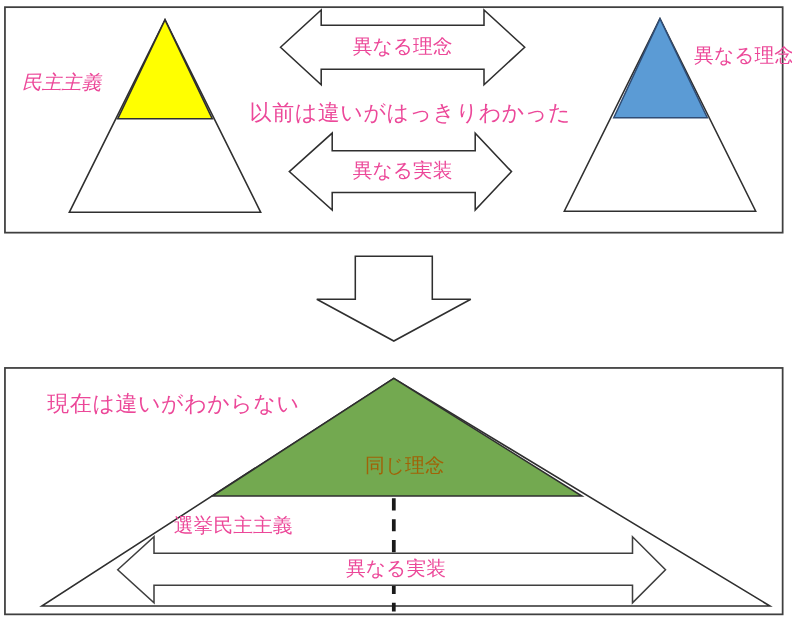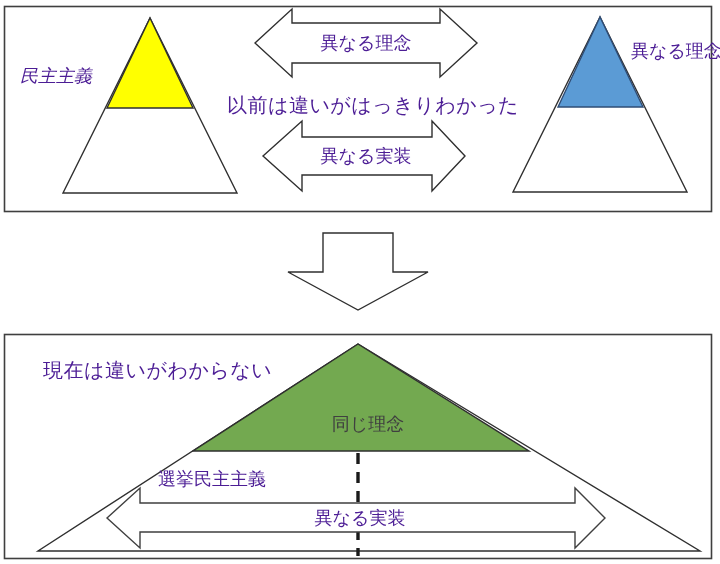--- a/index.html
+++ b/index.html
@@ -9,26 +9,26 @@
     background:#ffffff;
     font-family:"DejaVu Sans","Liberation Sans",sans-serif;
     color:#1a1a1a;
     overflow:hidden;
   }
   #shapes{position:absolute;left:0;top:0;}
   .txt{
     position:absolute;
     white-space:nowrap;
     line-height:1;
-    color:#4c1d95;
+    color:#ec4899;
   }
   .lbl{font-size:18px;}
-  .caption{font-size:20px;letter-spacing:0.5px;}
+  .caption{font-size:20px;letter-spacing:0.5px;font-family:Liberation Mono, monospace;}
   .center{transform:translateX(-50%);}
-  .peak-text{color:#404040;font-size:18px;font-weight:500;}
+  .peak-text{color:#a16207;font-size:18px;font-weight:500;}
 </style>
 </head>
 <body>
 
 <div id="canvas">
 
   <svg id="shapes" width="720" height="564" viewBox="0 0 720 564">
 
     <rect x="4.5" y="6.5" width="707" height="205" fill="#ffffff" stroke="#3f3f3f" stroke-width="1.6"></rect>
 

